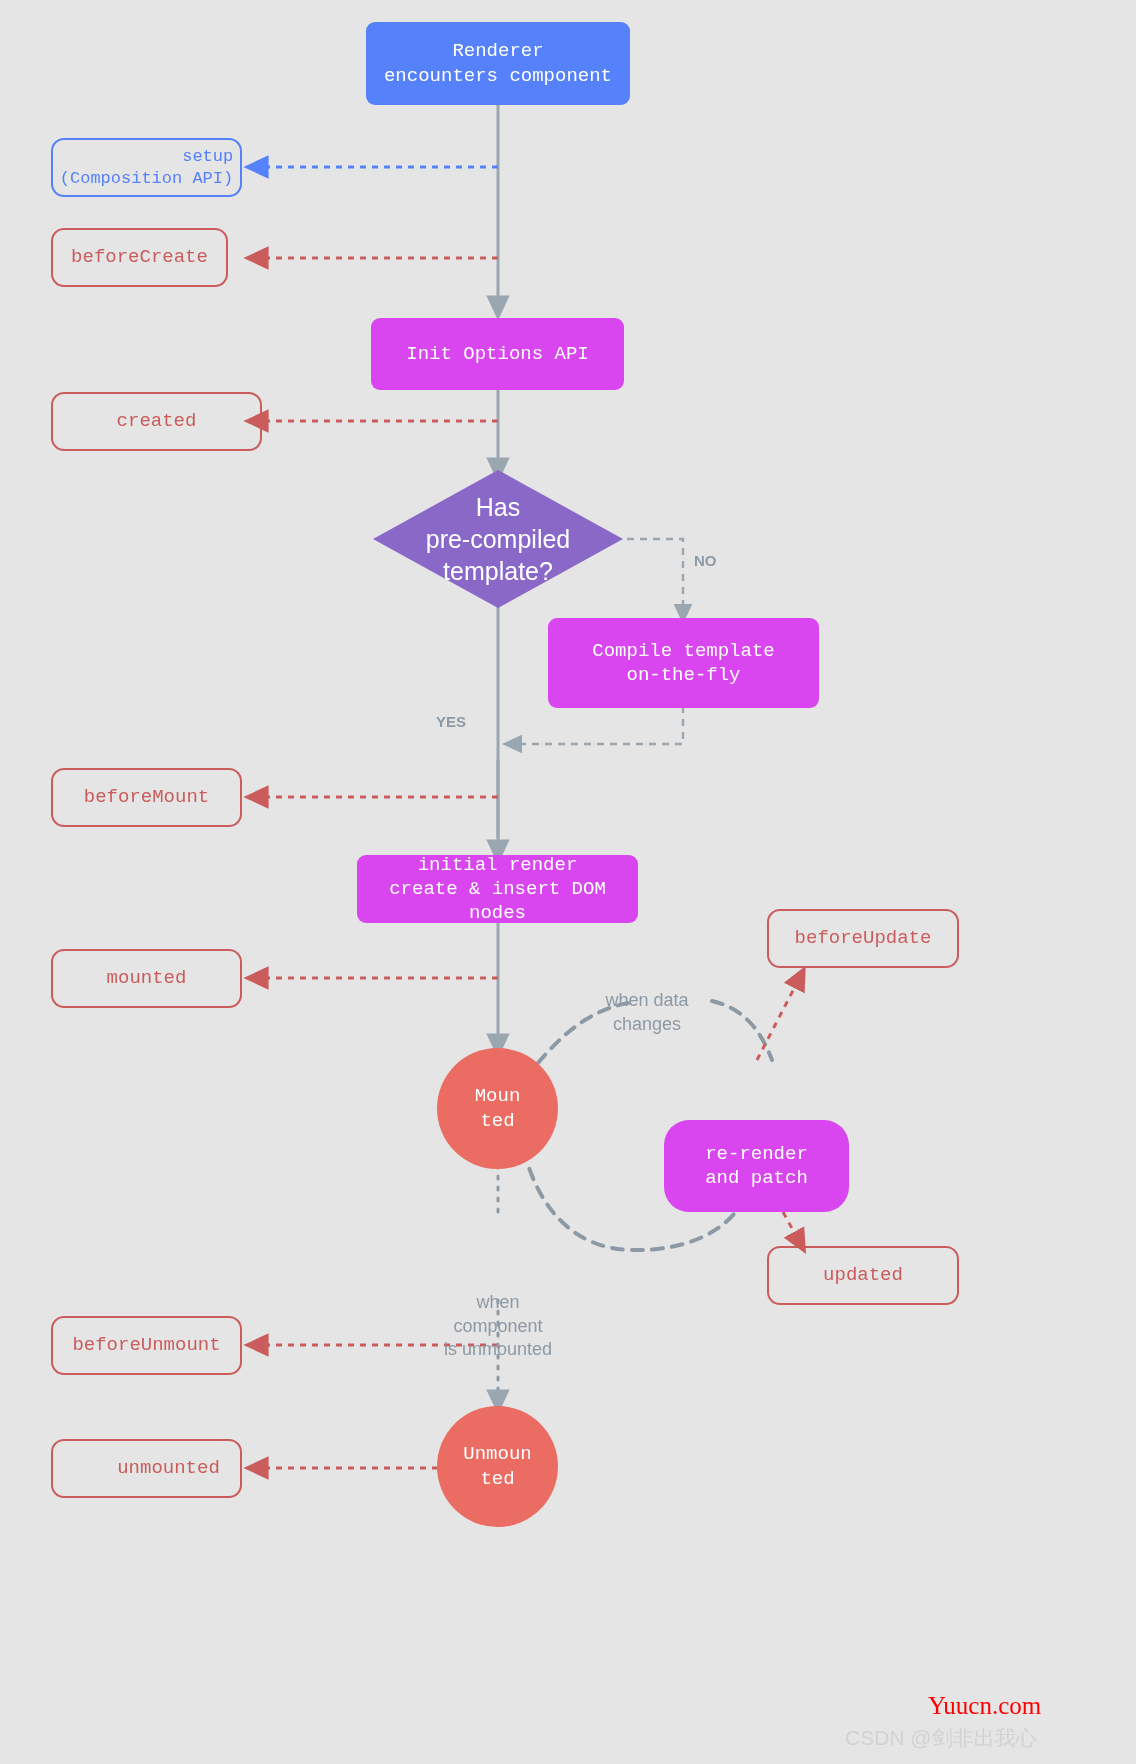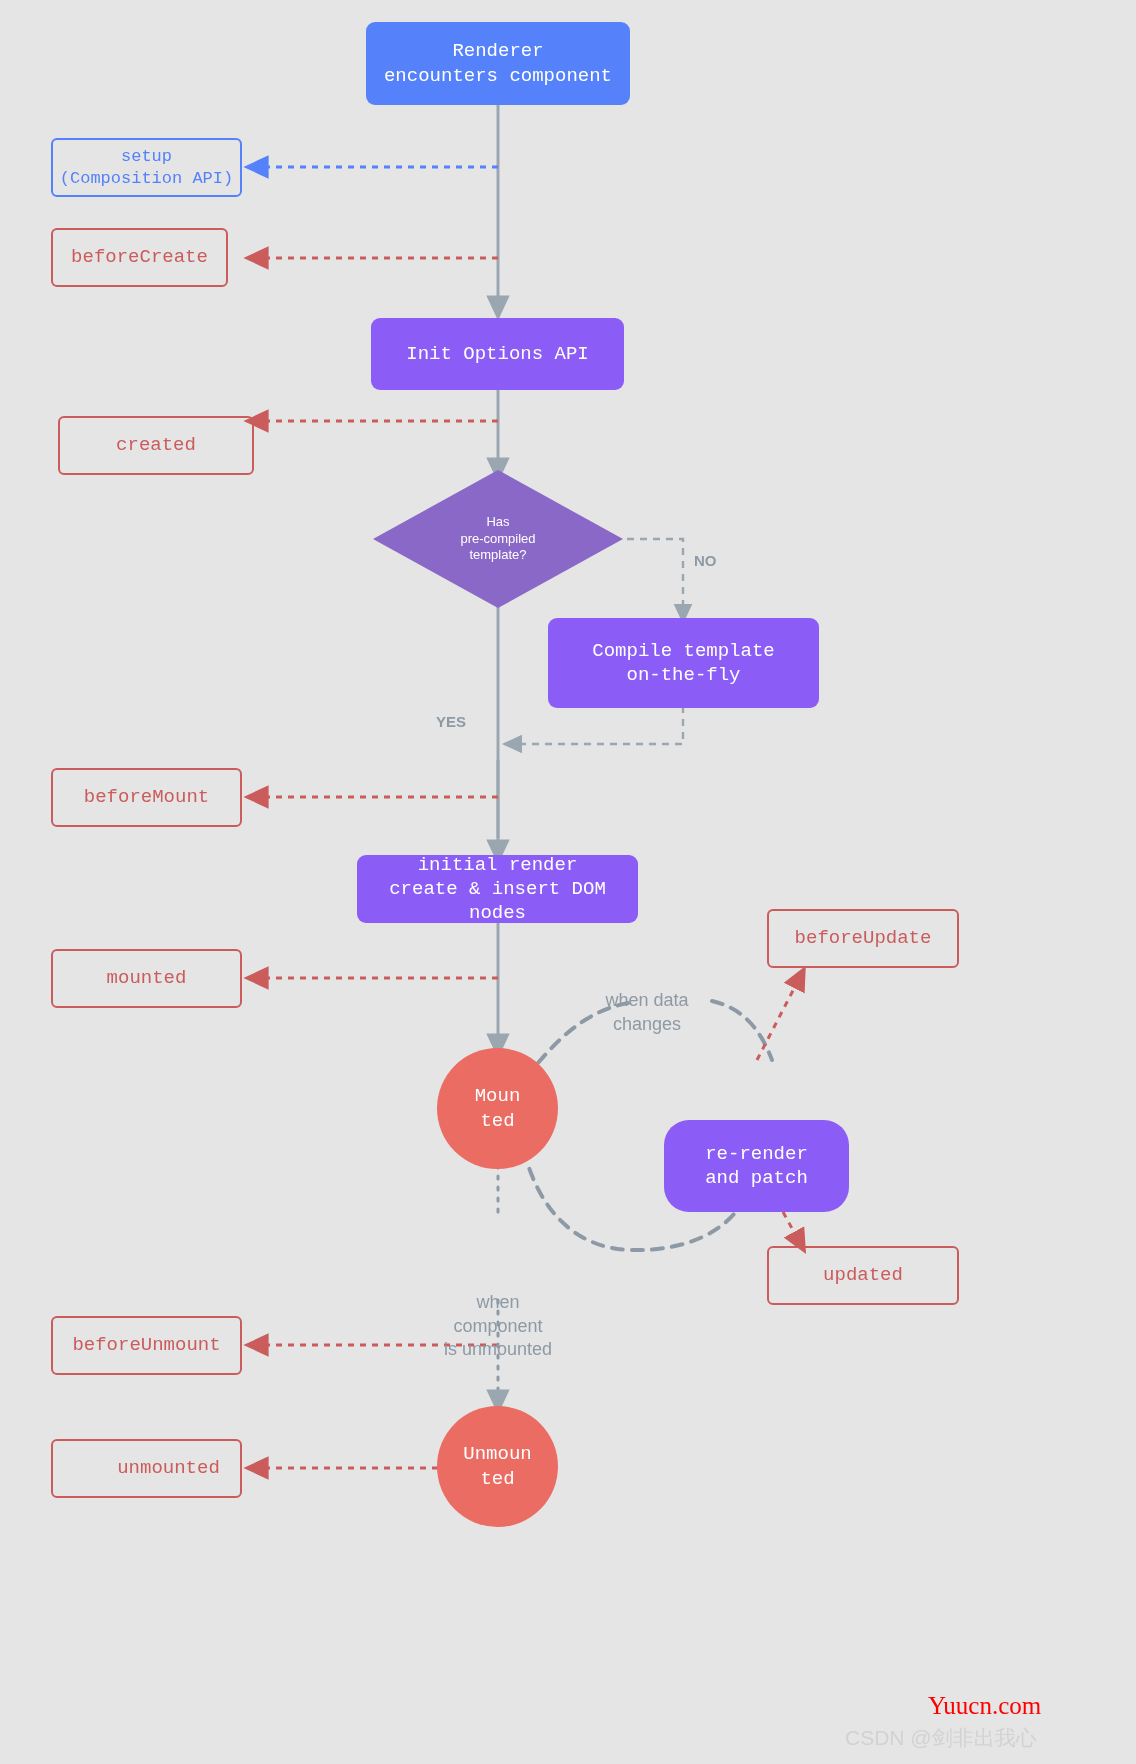--- a/index.html
+++ b/index.html
@@ -31,27 +31,28 @@
     white-space: pre-line;
     font-family: Liberation Mono, monospace;
   }
   
   .box-solid {
     border-radius: 9px;
     color: #ffffff;
     font-size: 19px;
   }
   .box-blue   { background: #5581fa; }
-  .box-green  { background: #8b5cf6; }
+  .box-green  { background: #d946ef; }
 
   
   .box-hook {
-    border-radius: 6px;
+    border-radius: 13px;
     background: transparent;
     font-size: 19px;
+    text-align: right;
   }
   .hook-red {
     border: 2.5px solid #cb5c5c;
     color: #cb5c5c;
   }
   .hook-blue {
     border: 2.5px solid #5581fa;
     color: #5581fa;
     font-size: 17px;
   }
@@ -69,21 +70,21 @@
     position: absolute;
   }
   .diamond-label {
     position: absolute;
     inset: 0;
     display: flex;
     align-items: center;
     justify-content: center;
     text-align: center;
     color: #ffffff;
-    font-size: 13px;
+    font-size: 25px;
     line-height: 1.28;
     white-space: pre-line;
     pointer-events: none;
   }
 
   
   .edge-label {
     position: absolute;
     color: #8d9aa5;
     font-size: 18px;
@@ -177,21 +178,21 @@
 </div>
 
 <div class="node box-hook hook-red" style="left:51px; top:228px; width:177px; height:59px;">
   <span>beforeCreate</span>
 </div>
 
 <div class="node box-solid box-green" style="left:371px; top:318px; width:253px; height:72px;">
   <span>Init Options API</span>
 </div>
 
-<div class="node box-hook hook-red" style="left:58px; top:392px; width:196px; height:59px;margin-top:24px;">
+<div class="node box-hook hook-red" style="left:51px; top:392px; width:211px; height:59px;">
   <span>created</span>
 </div>
 
 <div class="diamond-wrap" style="left:373px; top:470px; width:250px; height:138px;">
   <svg width="250" height="138" viewBox="0 0 250 138" xmlns="http://www.w3.org/2000/svg">
     <polygon points="125,0 250,69 125,138 0,69" fill="#8a68c8"></polygon>
   </svg>
   <div class="diamond-label">Has
 pre-compiled
 template?</div>

